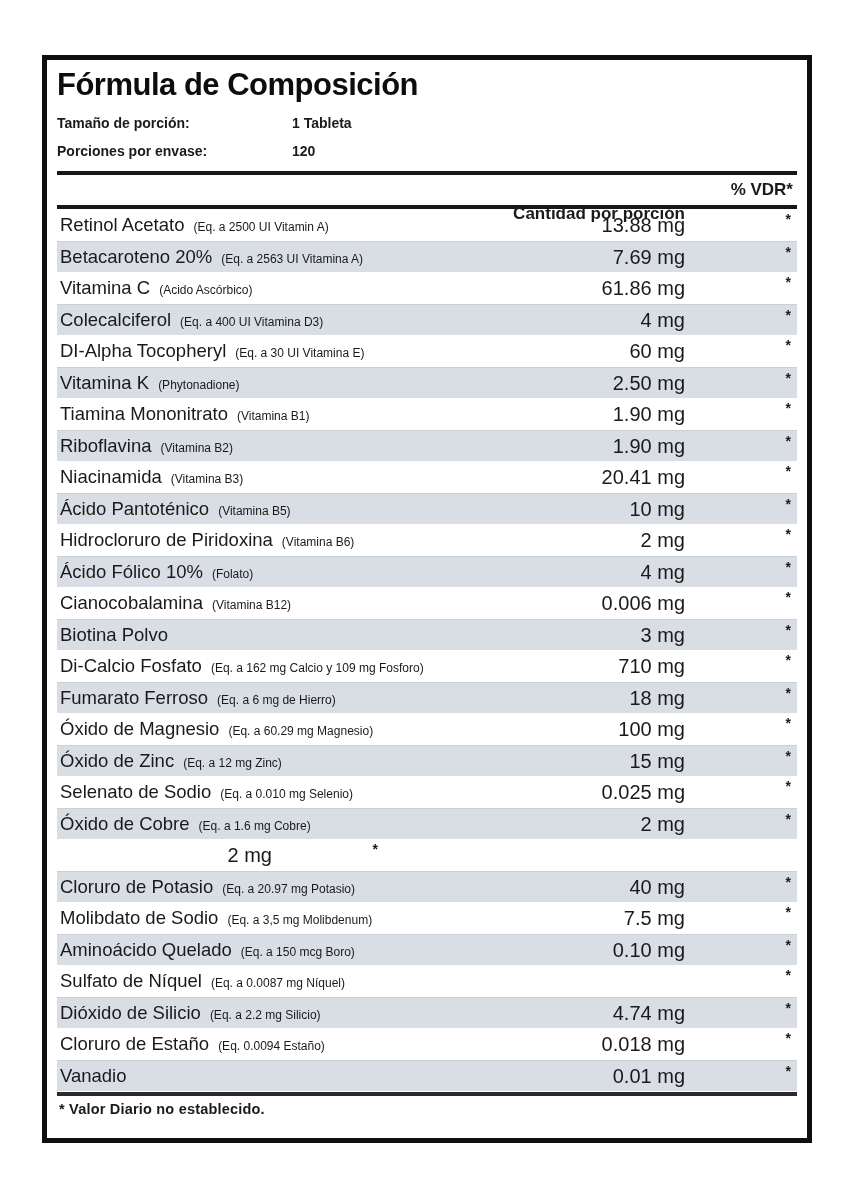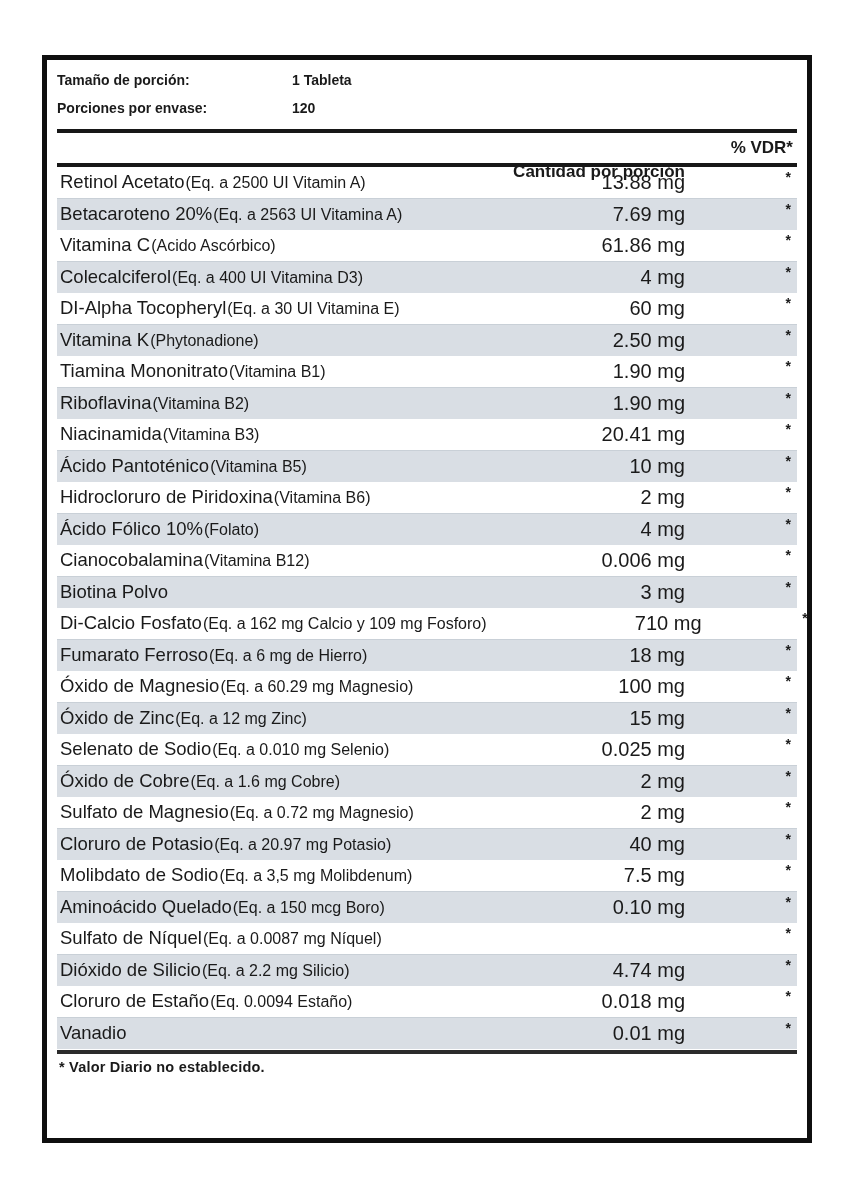--- a/index.html
+++ b/index.html
@@ -84,22 +84,22 @@
   }
   .cell-name {
     flex: 1 1 0;
     white-space: nowrap;
     overflow: visible;
     font-size: 18.5px;
     line-height: 1;
     padding-left: 3px;
   }
   .cell-name .detail {
-    font-size: 16px;
-    padding-left: 1px;
+    font-size: 12px;
+    padding-left: 9px;
   }
   .cell-amount {
     flex: 0 0 215px;
     text-align: right;
     font-size: 20px;
     white-space: nowrap;
   }
   .cell-vdr {
     flex: 0 0 112px;
     text-align: right;
@@ -118,20 +118,21 @@
     padding: 5px 0 0 2px;
     letter-spacing: 0.2px;
   }
 </style>
 </head>
 <body>
 
 <div class="page">
   <div class="label-box">
 
+    <div class="title">Fórmula de Composición</div>
 
     <div class="serving-line">
       <span class="s-label">Tamaño de porción:</span>
       <span class="s-value">1 Tableta</span>
     </div>
 
     <div class="serving-line">
       <span class="s-label">Porciones por envase:</span>
       <span class="s-value">120</span>
     </div>
@@ -281,23 +282,20 @@
     <div class="cell-vdr">*</div>
   </div>
         <div class="ing-row shaded">
     <div class="cell-name">
       <span class="main">Óxido de Cobre</span><span class="detail">(Eq. a 1.6 mg Cobre)</span>
     </div>
     <div class="cell-amount">2 mg</div>
     <div class="cell-vdr">*</div>
   </div>
         <div class="ing-row">
-    <div class="cell-name">
-      <span class="main">Sulfato de Magnesio</span><span class="detail">(Eq. a 0.72 mg Magnesio)</span>
-    </div>
     <div class="cell-amount">2 mg</div>
     <div class="cell-vdr">*</div>
   </div>
         <div class="ing-row shaded">
     <div class="cell-name">
       <span class="main">Cloruro de Potasio</span><span class="detail">(Eq. a 20.97 mg Potasio)</span>
     </div>
     <div class="cell-amount">40 mg</div>
     <div class="cell-vdr">*</div>
   </div>

